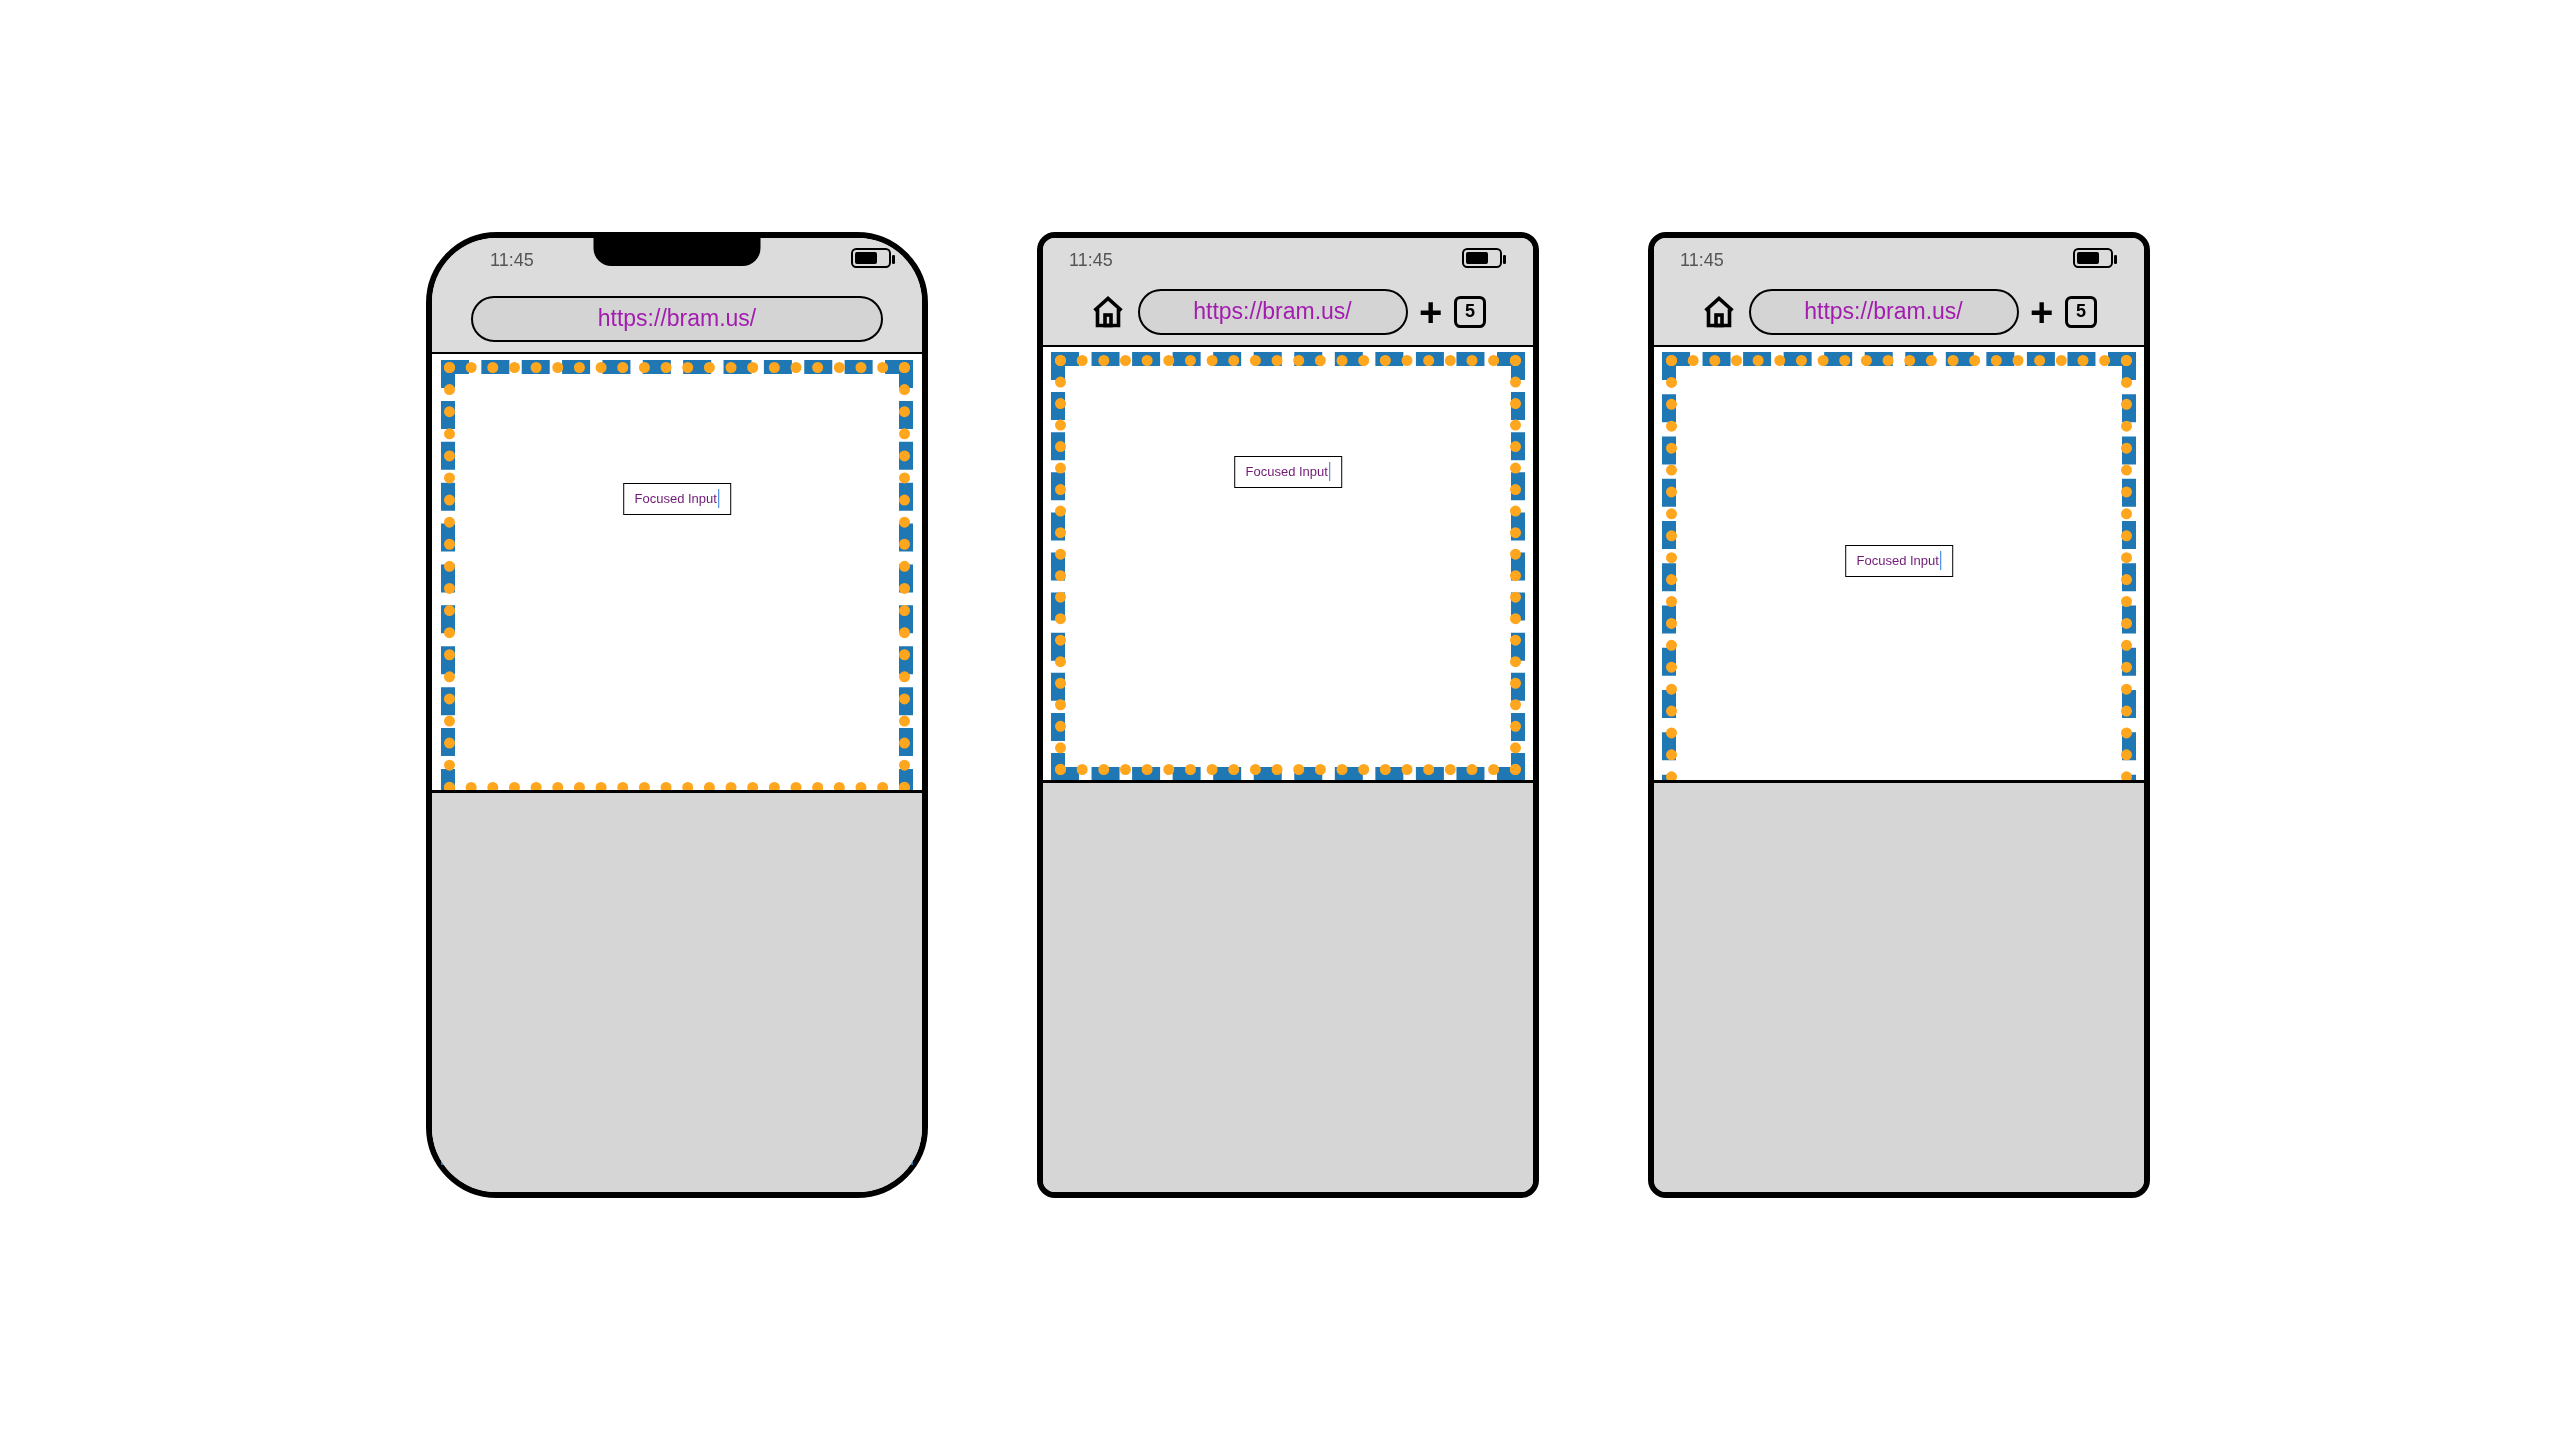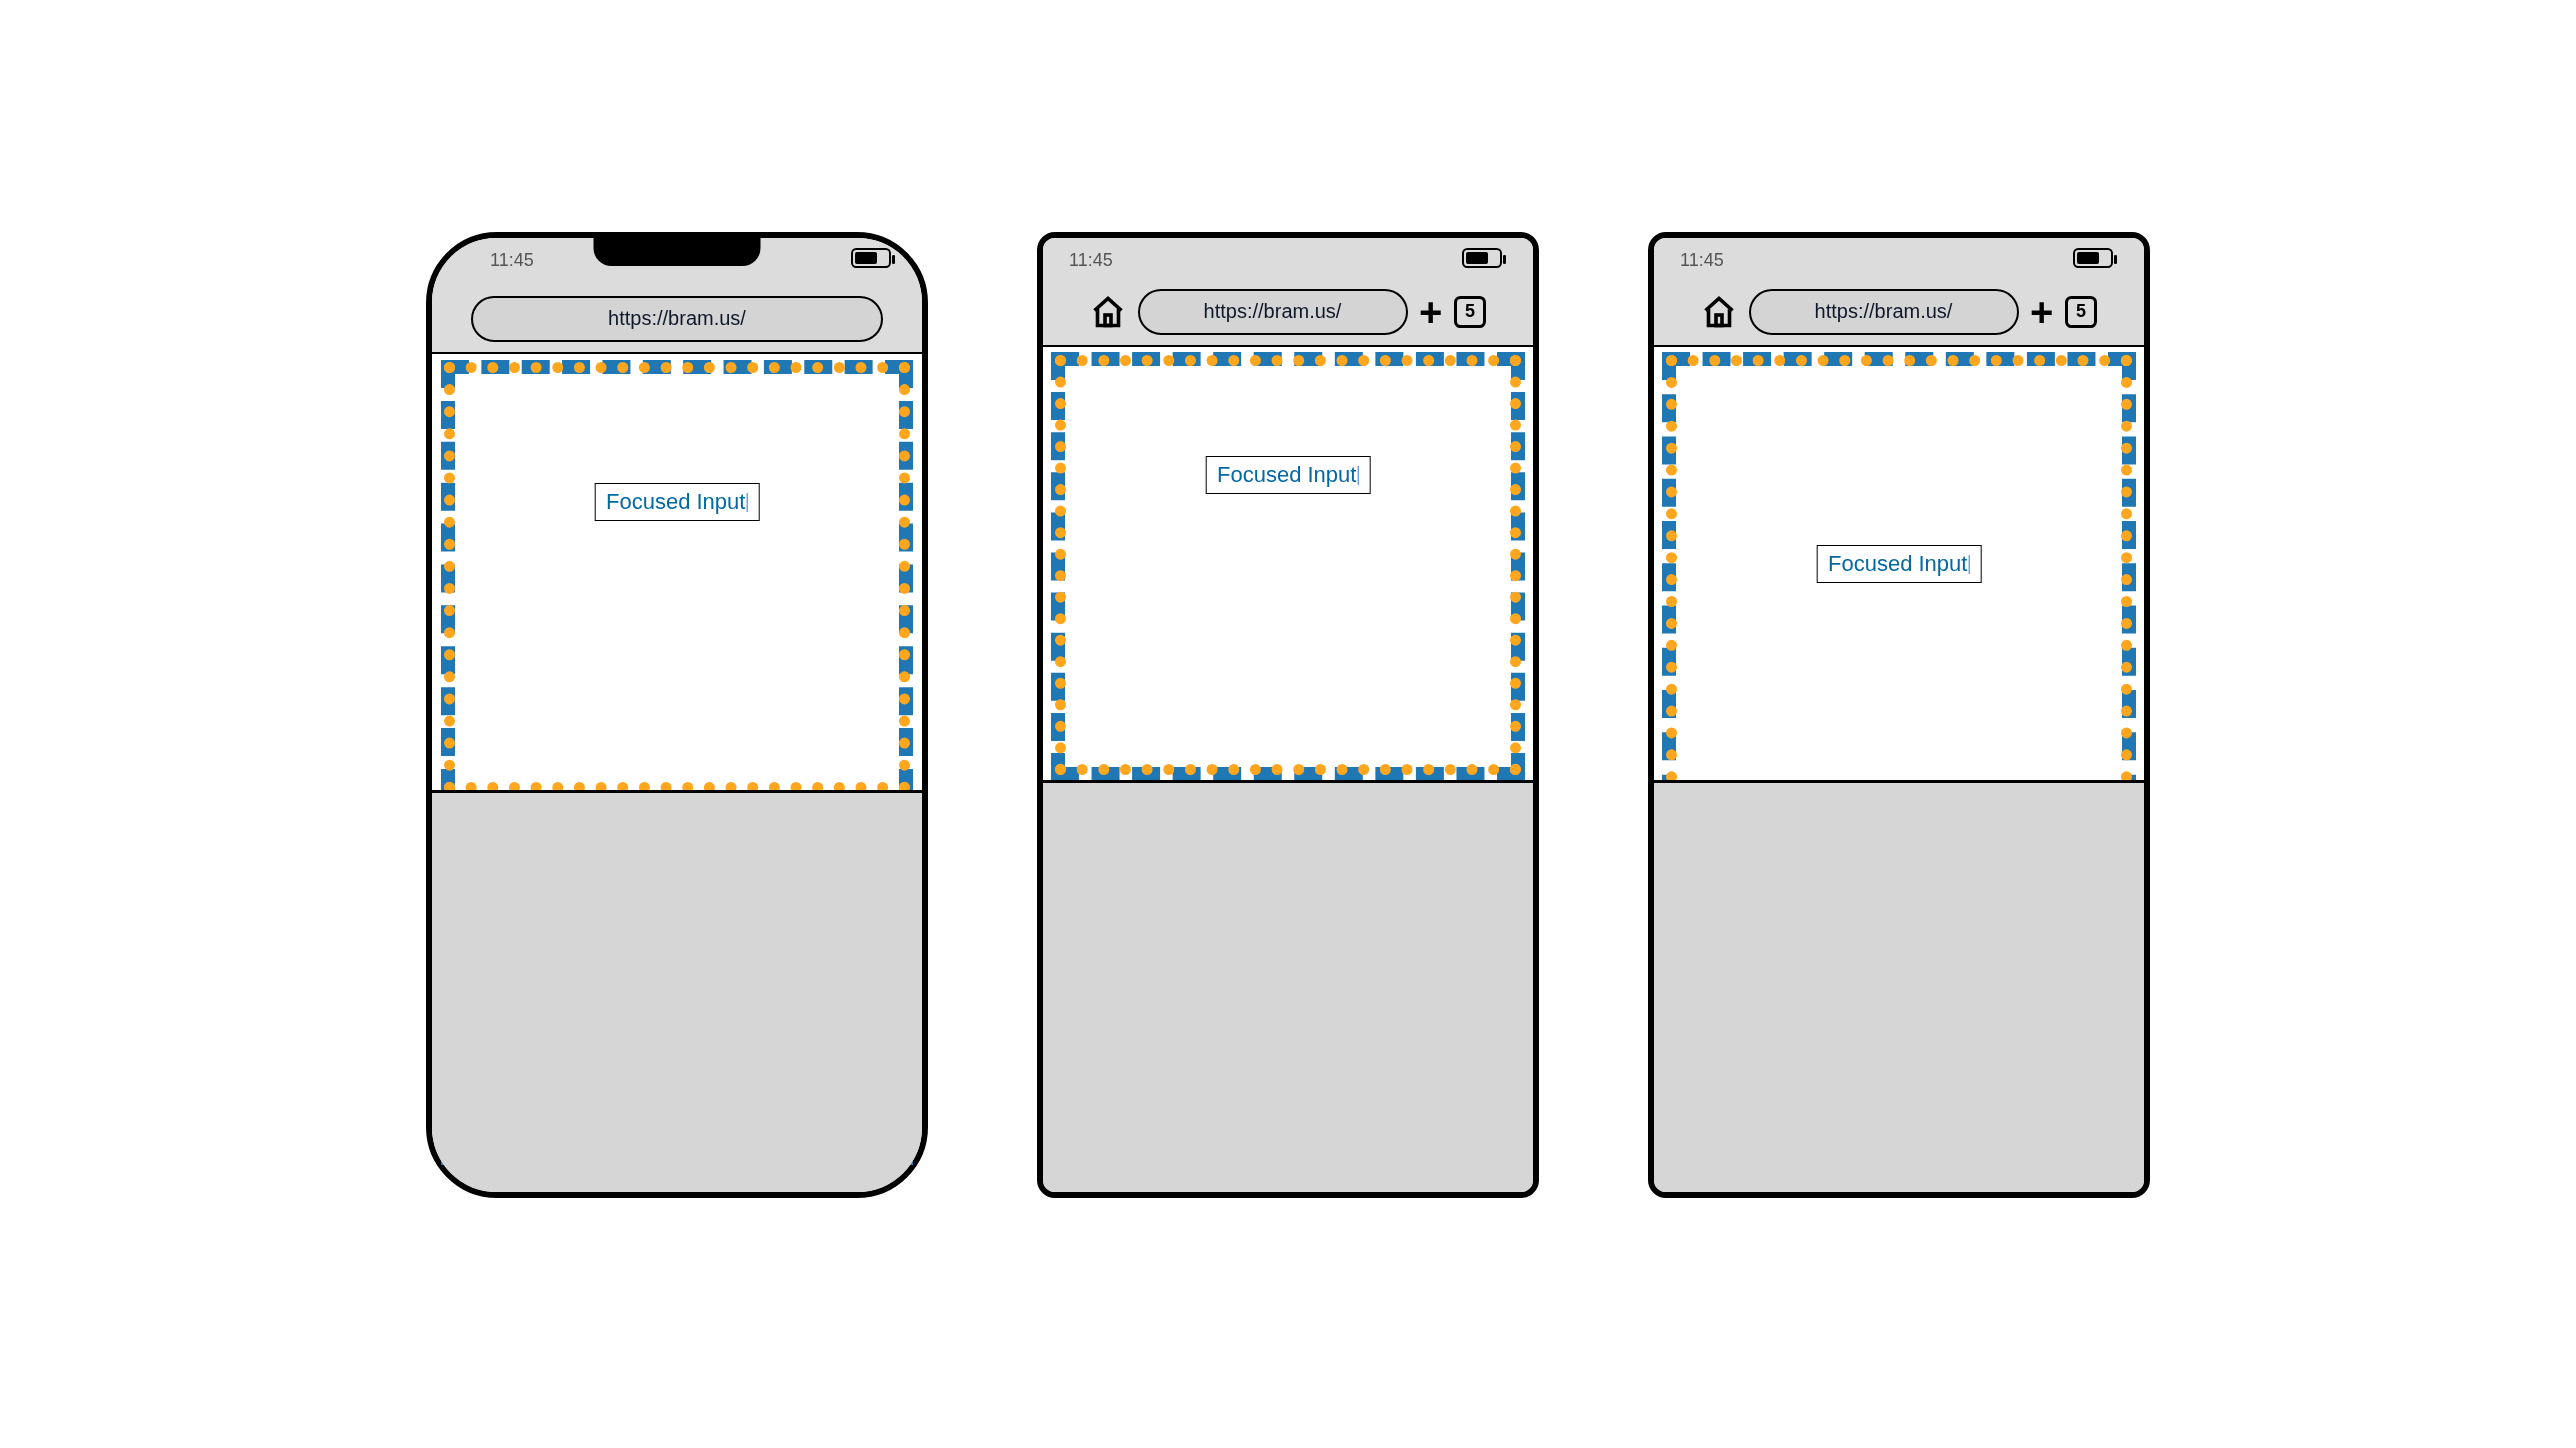--- a/index.html
+++ b/index.html
@@ -111,22 +111,22 @@
   .url-bar {
     flex: 0 0 auto;
     height: 46px;
     min-width: 270px;
     border: 2.6px solid #000;
     border-radius: 26px;
     background: #d4d4d4;
     display: flex;
     align-items: center;
     justify-content: center;
-    font-size: 20px;
-    color: #0f172a;
+    font-size: 23px;
+    color: #a21caf;
     padding: 0 26px;
   }
   .phone:not(.squared) .url-bar {
     min-width: 412px;
   }
   .home-icon {
     width: 36px; height: 36px;
   }
   .plus-icon {
     font-size: 40px;
@@ -153,22 +153,22 @@
   }
   .phone:not(.squared) .content { top: 116px; }
   .phone.squared .content { top: 109px; }
 
   .input-box {
     position: absolute;
     left: 50%;
     transform: translateX(-50%);
     border: 1.9px solid #000;
     background: #fff;
-    font-size: 22px;
-    color: #0369a1;
+    font-size: 13px;
+    color: #701a75;
     padding: 5.2px 10.3px;
     display: flex;
     align-items: center;
   }
   .caret {
     display: inline-block;
     width: 1.3px;
     height: 19.3px;
     background: #2a7adf;
     margin-left: 1.3px;

